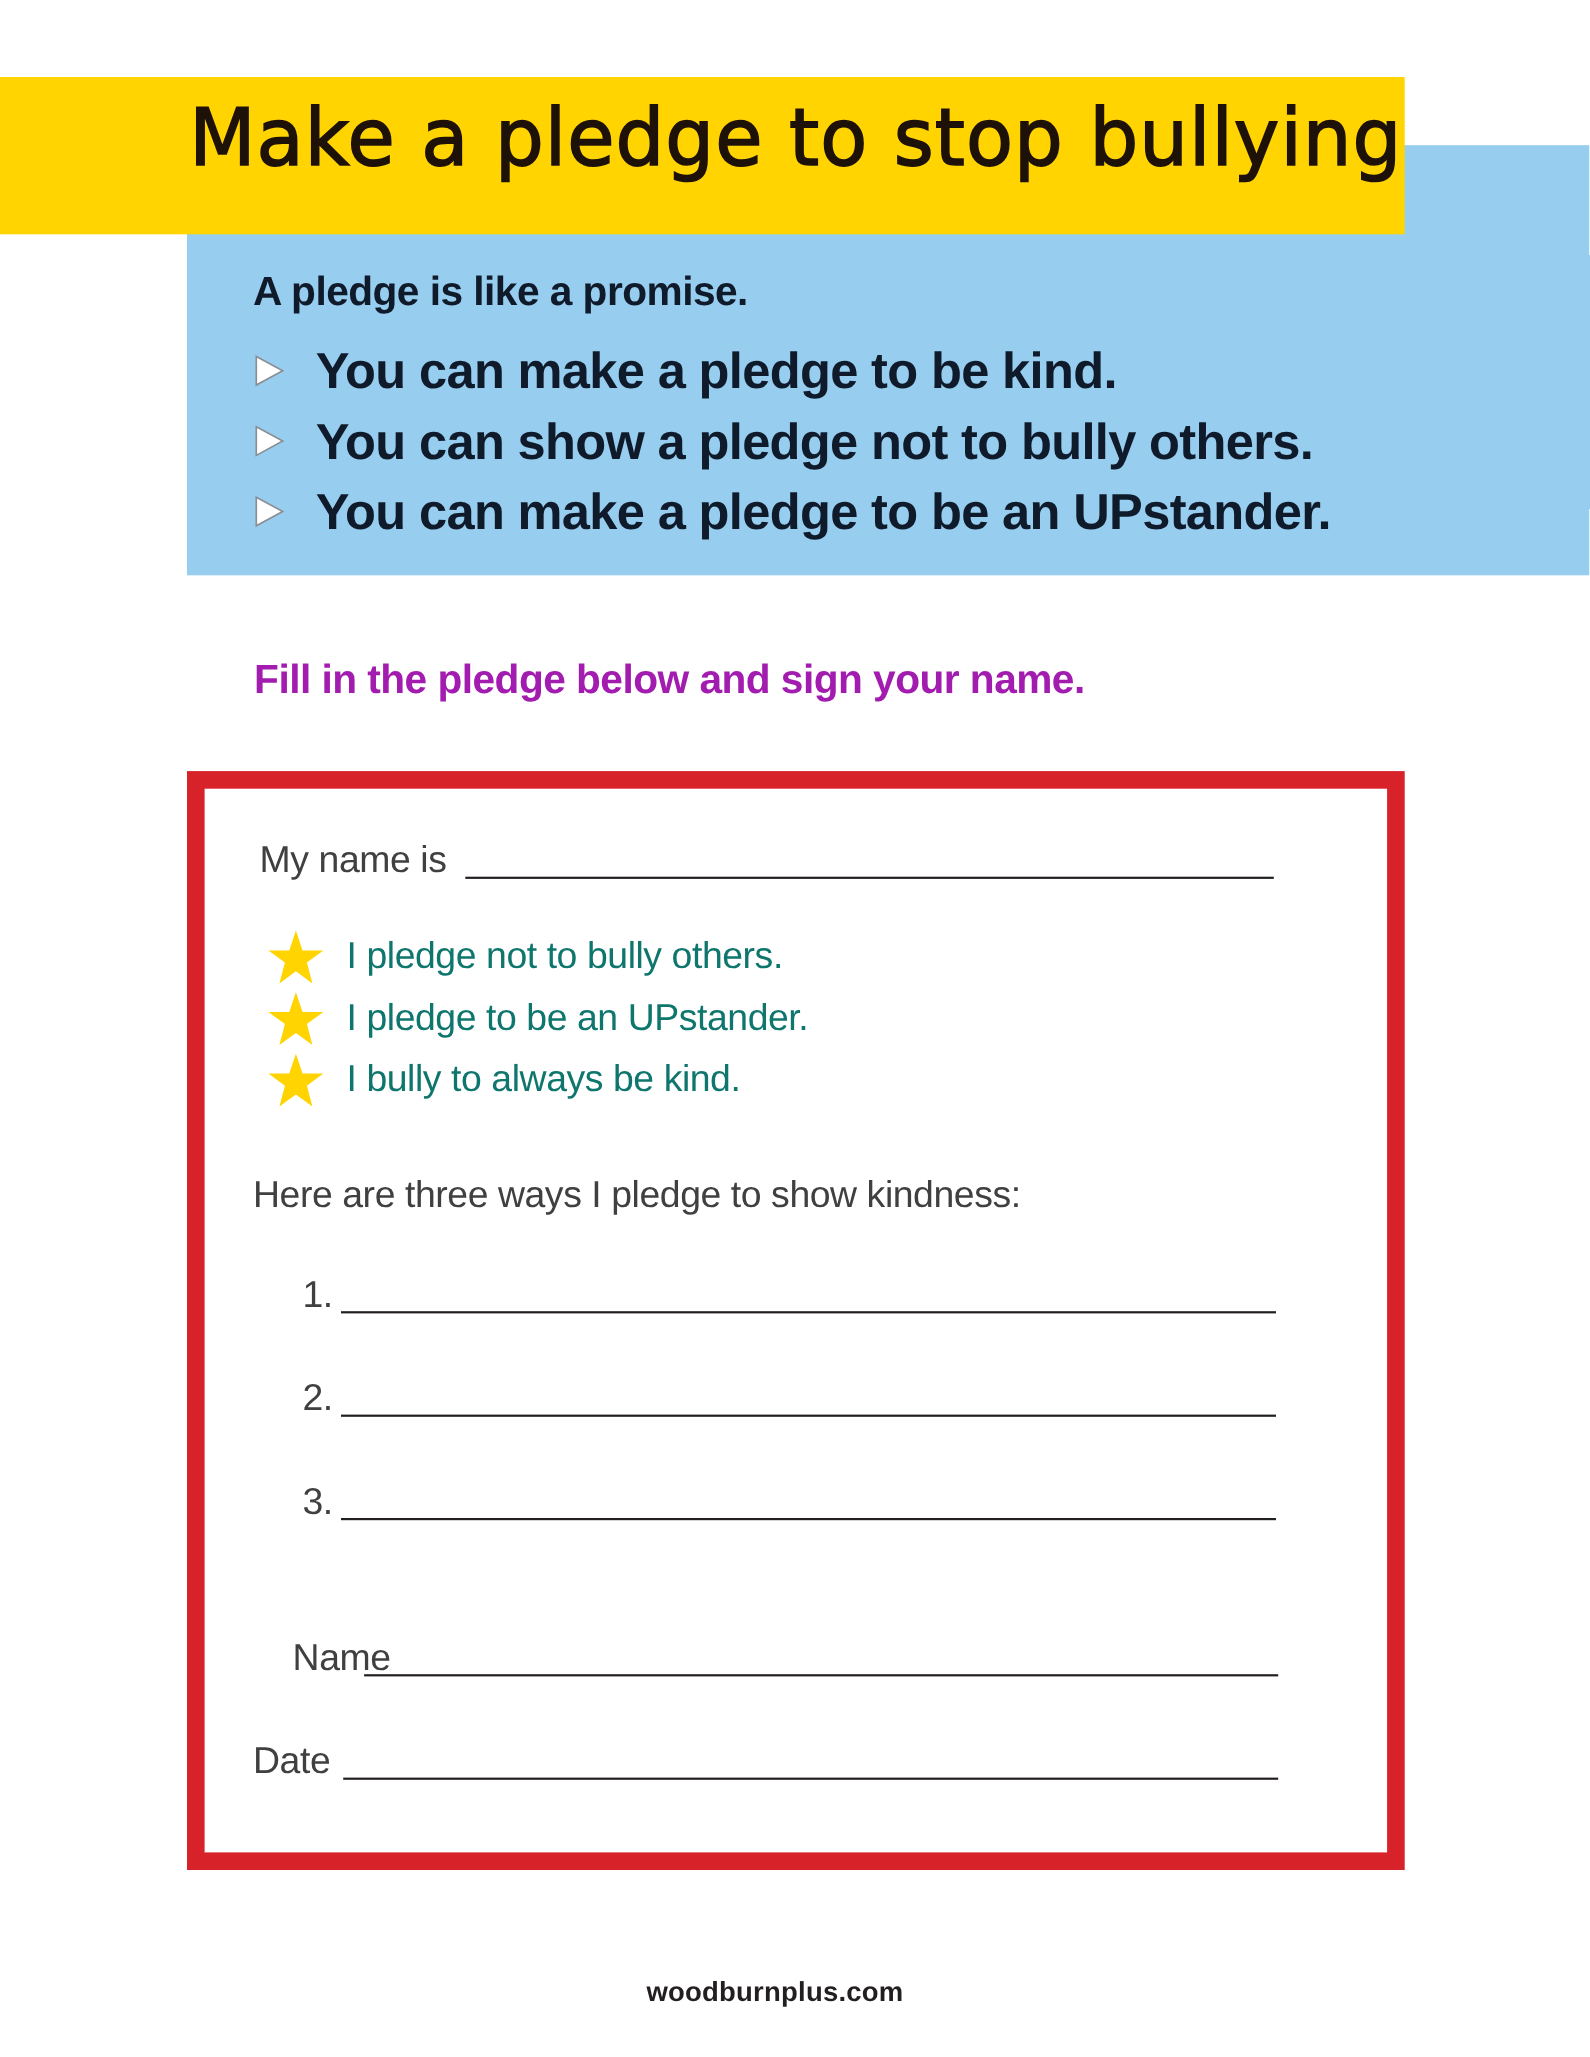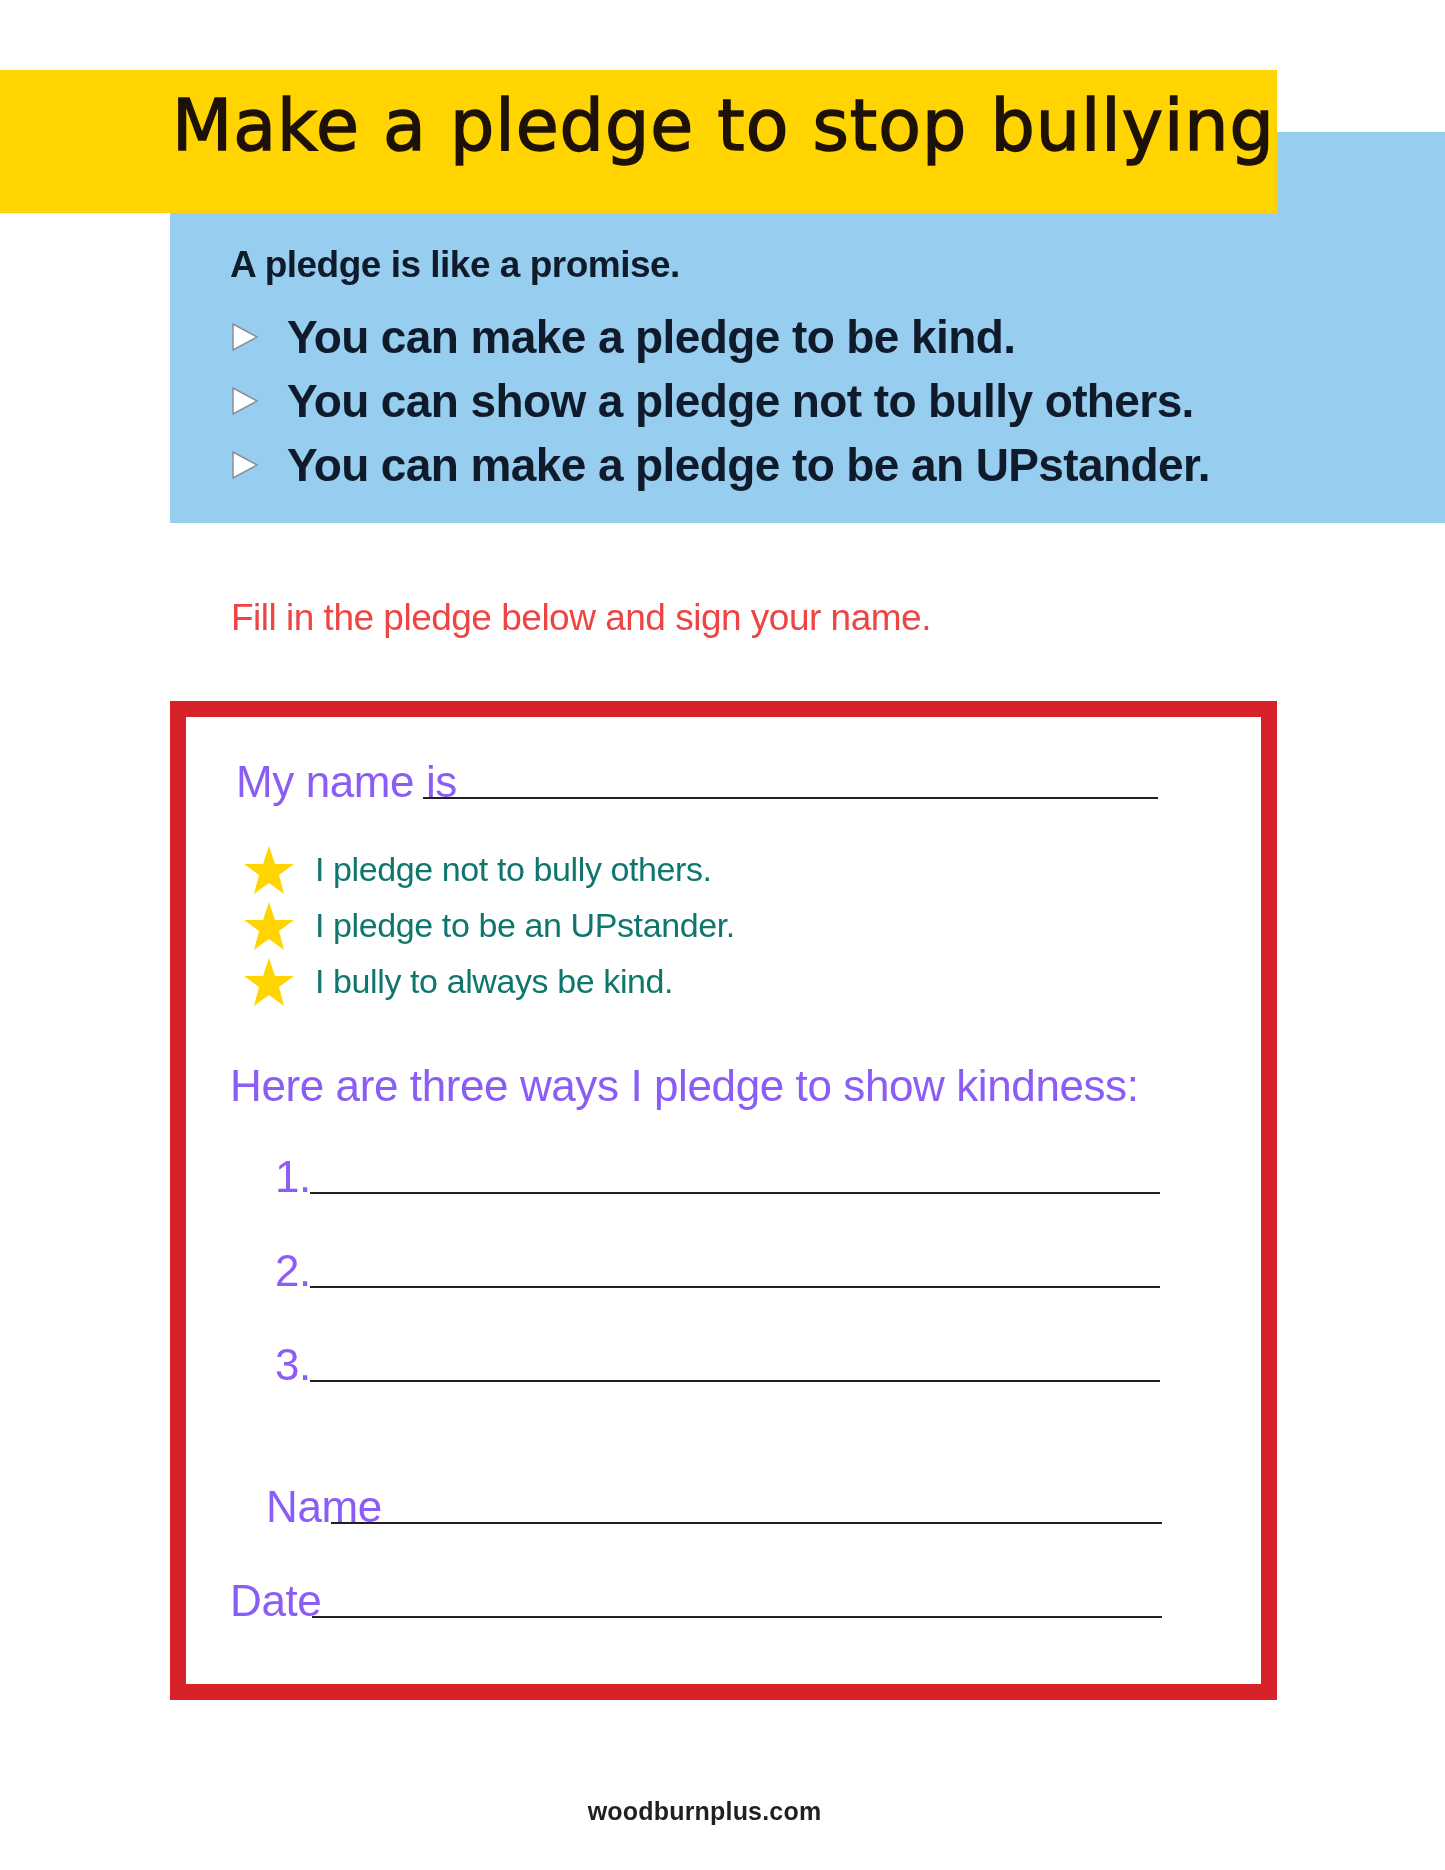--- a/index.html
+++ b/index.html
@@ -83,42 +83,42 @@
       white-space: nowrap;
       line-height: 40px;
       letter-spacing: -0.6px;
     }
 
     .instruction {
       position: absolute;
       left: 231px;
       top: 597px;
       font-size: 37px;
-      font-weight: normal;
-      color: #ef4444;
+      font-weight: bold;
+      color: #a21caf;
       white-space: nowrap;
       letter-spacing: -0.5px;
     }
 
     
     .pledge-box {
       position: absolute;
       left: 170px;
       top: 701px;
       width: 1107px;
       height: 999px;
       box-sizing: border-box;
       border: 16px solid #d7222a;
       background: #ffffff;
     }
 
     .form-label {
       position: absolute;
-      font-size: 44px;
-      color: #8b5cf6;
+      font-size: 34px;
+      color: #404040;
       white-space: nowrap;
       line-height: 40px;
       letter-spacing: -0.4px;
       text-align: right;
     }
     .blank-line {
       position: absolute;
       height: 0;
       border-top: 2px solid #231f20;
     }

